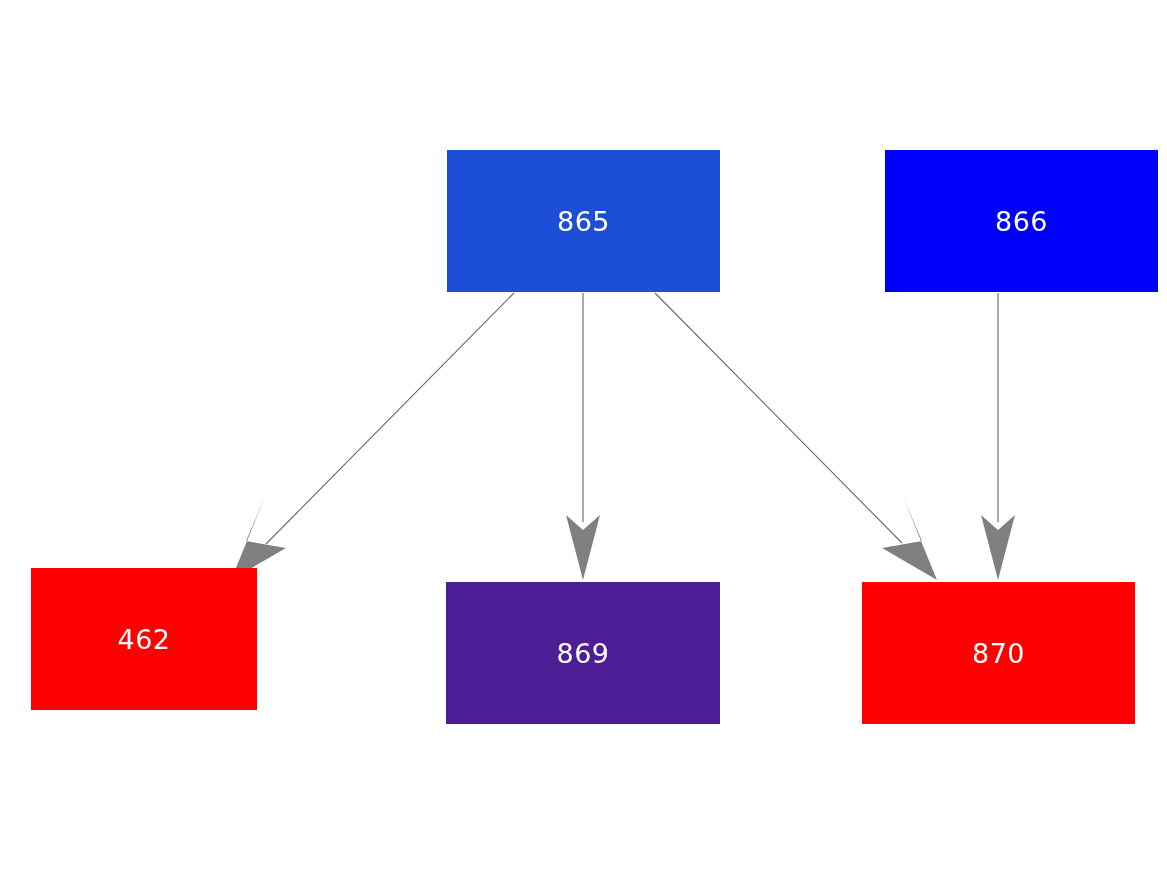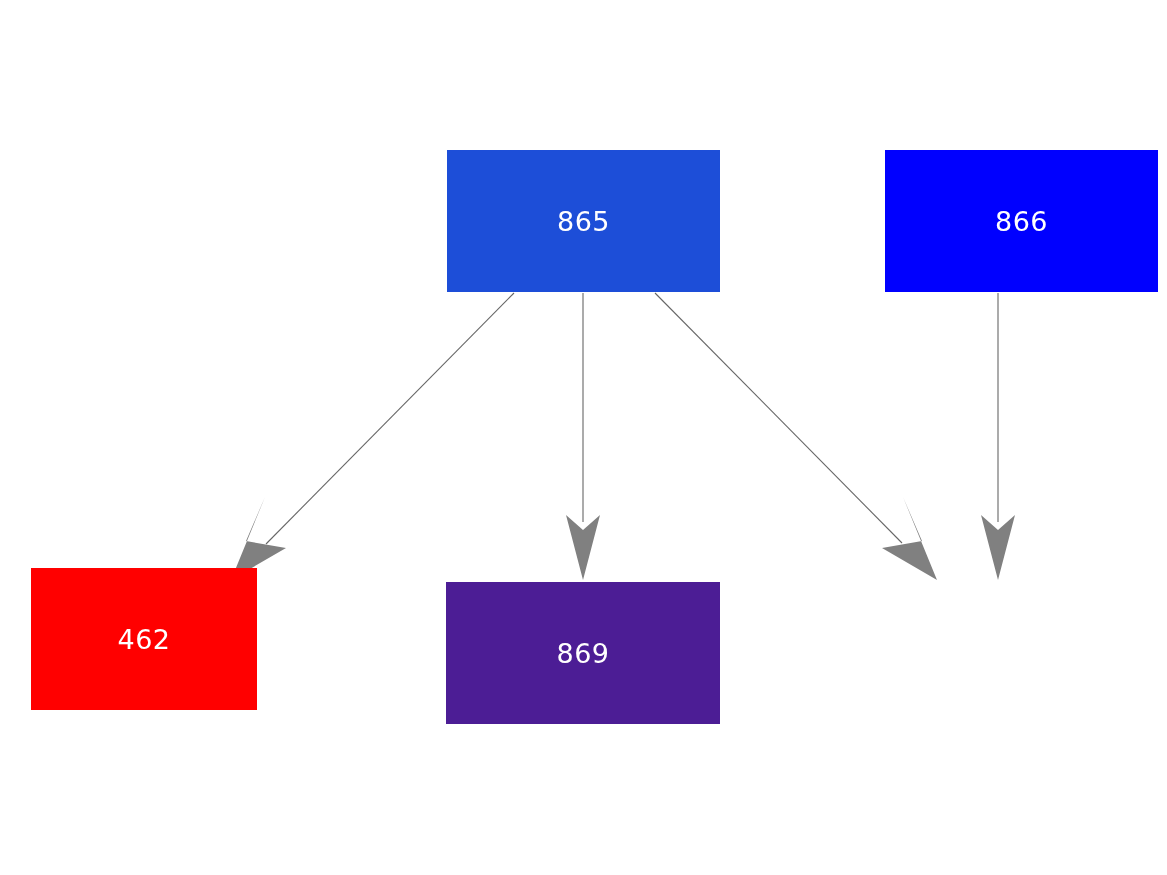--- a/index.html
+++ b/index.html
@@ -86,14 +86,17 @@
   </div>
 
   <div class="node" style="left:31px; top:568px; width:226px; height:142px; background:#ff0000;">
     <span class="node-label">462</span>
   </div>
 
   <div class="node" style="left:446px; top:582px; width:274px; height:142px; background:#4c1d95;">
     <span class="node-label">869</span>
   </div>
 
+  <div class="node" style="left:862px; top:582px; width:273px; height:142px; background:#ff0000;">
+    <span class="node-label">870</span>
+  </div>
 
 </div>
 
 </body></html>

